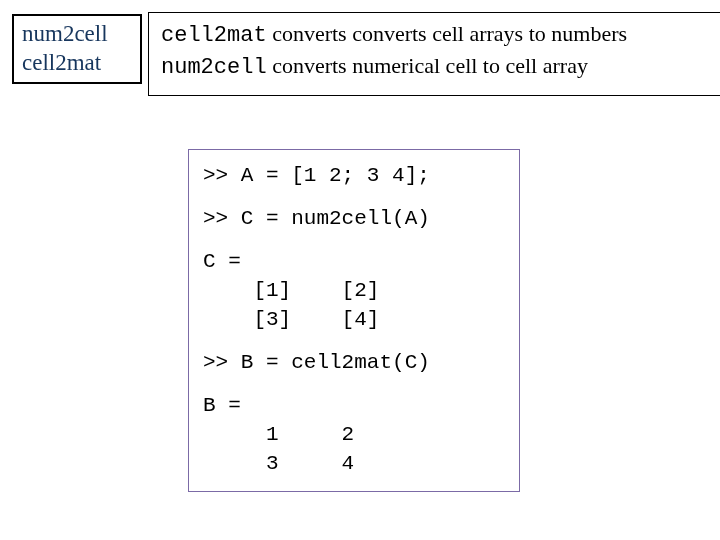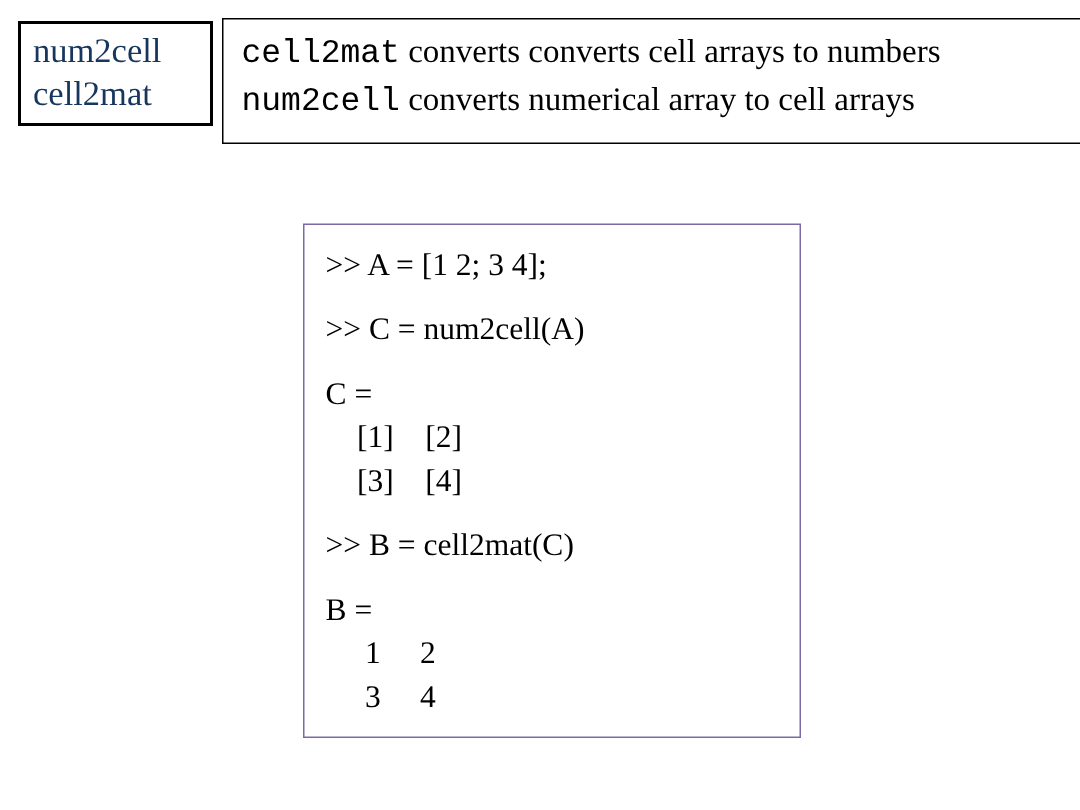--- a/index.html
+++ b/index.html
@@ -1,38 +1,38 @@
 <!DOCTYPE html>
 <html><head>
 <meta charset="utf-8">
 <style>
   html,body{margin:0;padding:0;width:720px;height:540px;background:#fff;font-family:"Times New Roman",Times,serif}
   .stage{position:relative;width:668px;height:540px}
   .title-box{position:absolute;left:12px;top:14px;width:118px;height:66px;border:2px solid #000;background:#fff;display:flex;flex-direction:column;justify-content:center;padding-left:8px;font-size:23px;color:#17365d;line-height:1.25}
   .desc-box{position:absolute;left:148px;top:12px;width:552px;height:70px;border:1px solid #000;background:#fff;padding:6px 10px 6px 12px;font-size:22px;color:#000;line-height:1.35}
   .desc-box .mono{font-family:"Courier New",Courier,monospace}
-  .code-box{position:absolute;left:202px;top:149px;width:302px;border:1px solid #7b6aa6;background:#fff;padding:12px 14px 12px 14px;font-family:Liberation Serif, serif;font-size:21px;color:#000;line-height:1.38;white-space:pre}
+  .code-box{position:absolute;left:188px;top:149px;width:302px;border:1px solid #7b6aa6;background:#fff;padding:12px 14px 12px 14px;font-family:Liberation Mono, monospace;font-size:21px;color:#000;line-height:1.38;white-space:pre}
   .code-box .sep{height:14px;display:block}
 </style>
 </head>
 <body>
 
 <div class="stage">
 
   <div class="title-box">
     <div>num2cell</div>
     <div>cell2mat</div>
   </div>
 
   <div class="desc-box">
     <div>
       <span class="mono">cell2mat</span><span> converts converts cell arrays to numbers</span>
     </div>
     <div>
-      <span class="mono">num2cell</span><span> converts numerical array to cell arrays</span>
+      <span class="mono">num2cell</span><span> converts numerical cell to cell array</span>
     </div>
   </div>
 
   <div class="code-box"><span>&gt;&gt; A = [1 2; 3 4];</span>
 <span class="sep"></span><span>&gt;&gt; C = num2cell(A)</span>
 <span class="sep"></span><span>C =</span>
 <span>    [1]    [2]</span>
 <span>    [3]    [4]</span>
 <span class="sep"></span><span>&gt;&gt; B = cell2mat(C)</span>
 <span class="sep"></span><span>B =</span>

